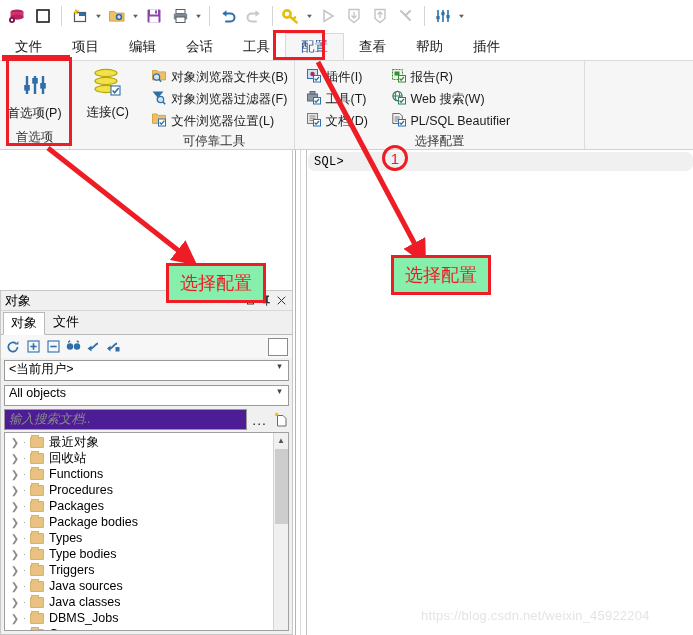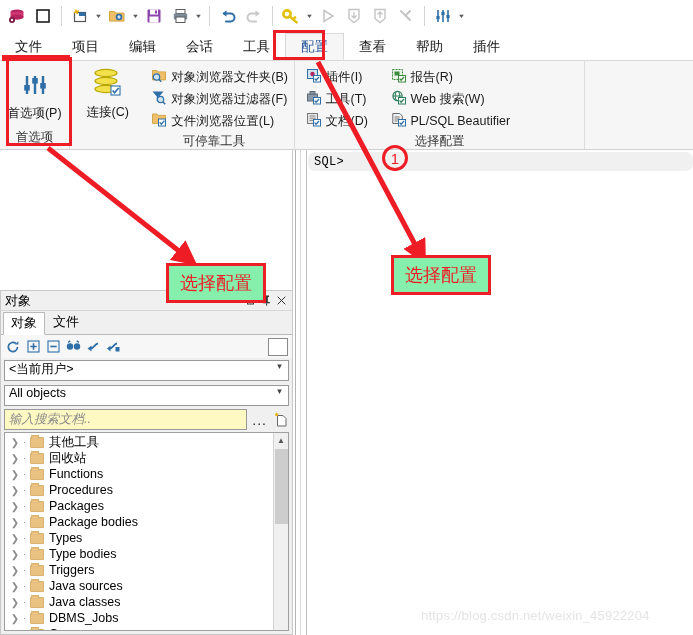--- a/index.html
+++ b/index.html
@@ -169,21 +169,21 @@
     display:flex;align-items:flex-start;
     font-size:12.5px;padding-left:4px;
   }
   .combo .val{flex:1;}
   .combo .arr{
     width:17px;text-align:center;color:#444;font-size:9px;
   }
 
   #searchrow{display:flex;align-items:center;margin:1px 3px 2px 3px;gap:3px;}
   #searchbox{
-    flex:1;height:21px;border:1px solid #999;background:#fef9c3;
+    flex:1;height:21px;border:1px solid #999;background:#4c1d95;
     display:flex;align-items:center;padding-left:4px;
     font-style:italic;color:#8a8a8a;font-size:12.5px;
   }
   #dots{font-size:14px;letter-spacing:1px;color:#222;padding:0 2px;}
   #newdoc{width:17px;height:18px;display:flex;align-items:center;justify-content:center;}
 
   #tree{
     flex:1;background:#ffffff;border:1px solid #a0a0a0;
     margin:0 3px 3px 3px;
     display:flex;
@@ -635,21 +635,21 @@
           </svg>
         </span>
       </div>
 
       <div id="tree">
         <div id="tree-items">
           <div class="tnode">
             <span class="tchev">❯</span>
             <span class="tdots">·</span>
             <span class="tfolder"></span>
-            <span>其他工具</span>
+            <span>最近对象</span>
           </div>
           <div class="tnode">
             <span class="tchev">❯</span>
             <span class="tdots">·</span>
             <span class="tfolder"></span>
             <span>回收站</span>
           </div>
           <div class="tnode">
             <span class="tchev">❯</span>
             <span class="tdots">·</span>

